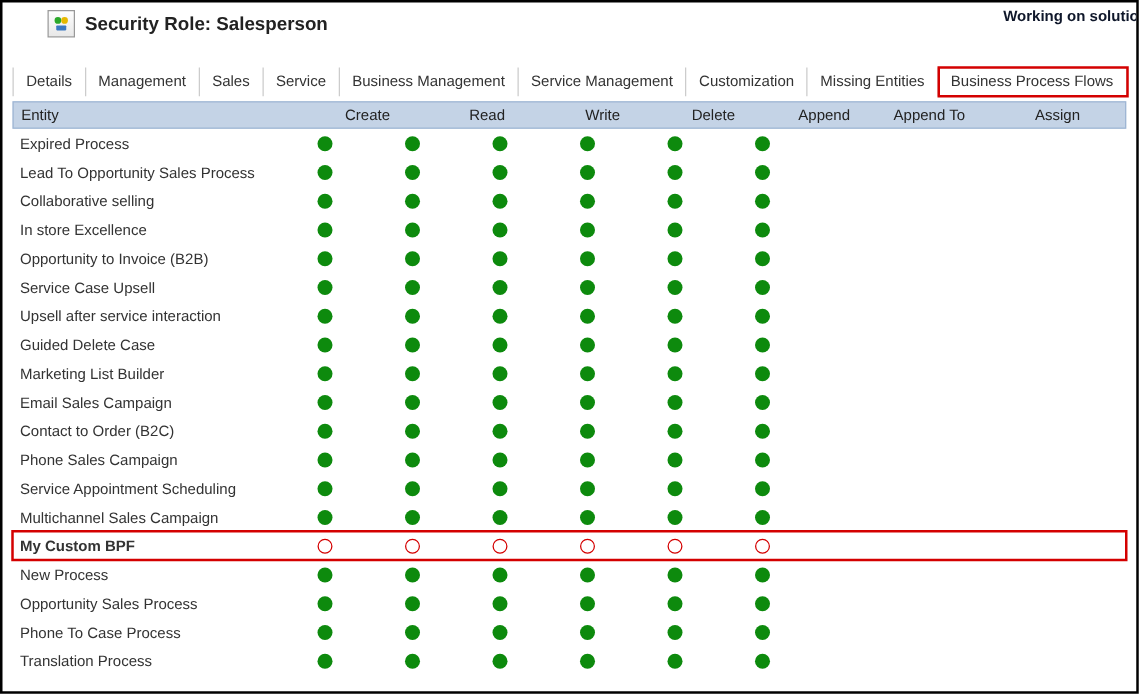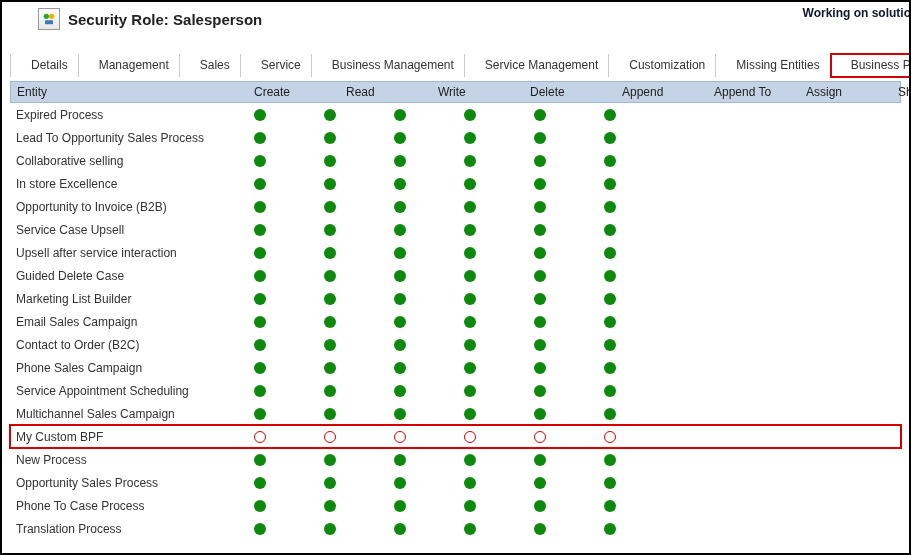--- a/index.html
+++ b/index.html
@@ -44,21 +44,21 @@
     font-weight:700;
     color:#0f172a;
   }
   .tabs {
     display:flex;
     align-items:flex-end;
     padding: 0 8px;
     margin-top:14px;
   }
   .tab {
-    padding: 4px 10px 5px 20px;
+    padding: 4px 10px 5px 10px;
     font-size:12px;
     color:#333;
     border-right:1px solid #ccc;
     cursor:pointer;
     white-space:nowrap;
   }
   .tab:first-child { border-left:1px solid #ccc; }
   .tab.last { border-right:1px solid #ccc; }
   .tab.highlight {
     outline:2px solid #d40000;
@@ -70,21 +70,21 @@
   .grid-header {
     display:grid;
     grid-template-columns: 215px repeat(8, 70px);
     background: #c4d3e6;
     border:1px solid #9fb6d4;
     font-size:12px;
     gap:22px;
   }
   .grid-header > div {
     padding:3px 6px;
-    text-align:left;
+    text-align:right;
     color:#222;
   }
   .grid-header > div:first-child { text-align:left; }
   .grid-body { }
   .row {
     display:grid;
     grid-template-columns: 215px repeat(8, 70px);
     align-items:center;
     height:23px;
   }
@@ -105,20 +105,21 @@
     background:#0d8a0d;
   }
   .dot-empty {
     width:12px;height:12px;border-radius:50%;
     border:1.5px solid #d40000;
     background:transparent;
   }
   .row.highlight {
     outline:2px solid #d40000;
     outline-offset:-1px;
+    font-weight:bold;
   }
 </style>
 </head>
 <body>
 
 <div class="header">
   <div class="header-icon">
     <svg viewBox="0 0 24 24">
       <circle cx="8" cy="8" r="4" fill="#2aa82a"></circle>
       <circle cx="16" cy="8" r="4" fill="#e6b800"></circle>

